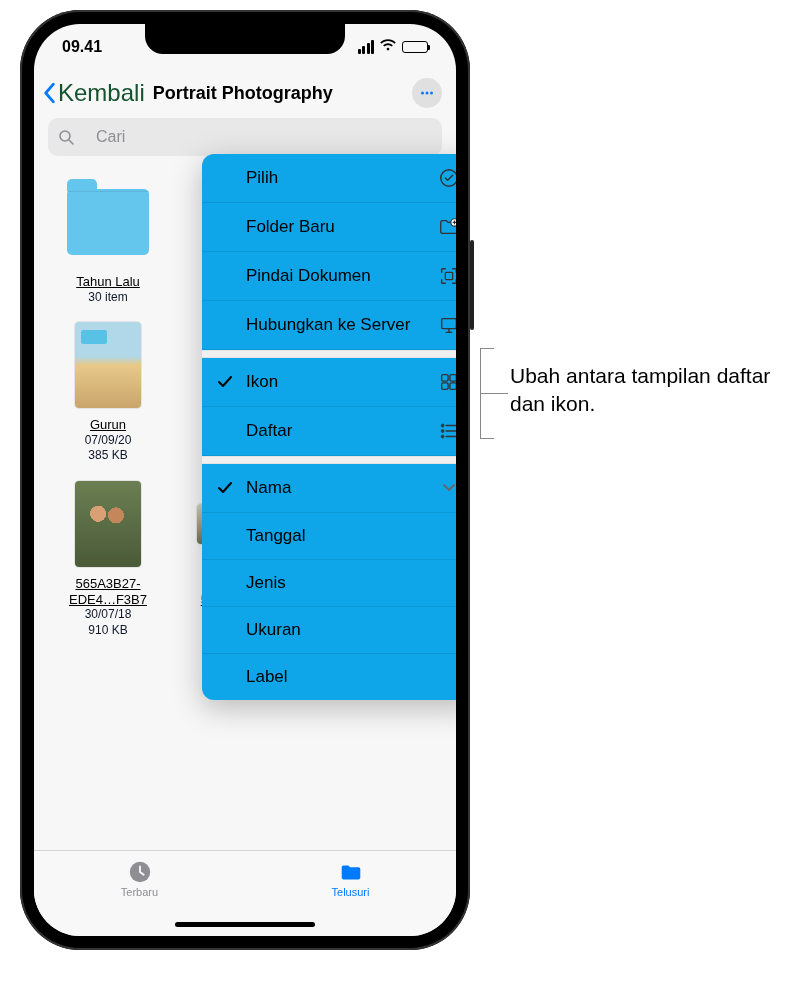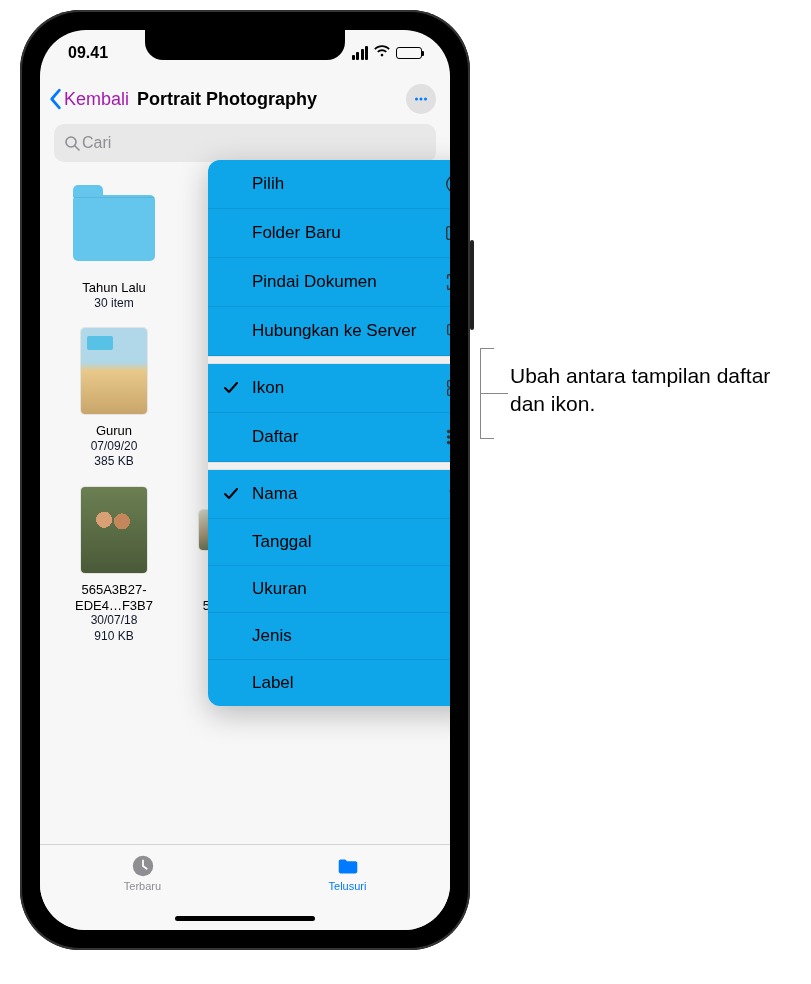--- a/index.html
+++ b/index.html
@@ -6,21 +6,21 @@
 body { background: #fff; width: 811px; height: 984px; position: relative; }
 
 .phone-frame {
   position: absolute;
   left: 20px;
   top: 10px;
   width: 450px;
   height: 940px;
   border-radius: 60px;
   background: #000;
-  padding: 20px;
+  padding: 14px;
   box-shadow: inset 0 0 0 2px #333;
 }
 .screen {
   width: 100%;
   height: 100%;
   background: #f7f7f7;
   border-radius: 46px;
   overflow: hidden;
   position: relative;
 }
@@ -54,61 +54,61 @@
 .battery-icon { width: 26px; height: 12px; border: 1px solid #000; border-radius: 3px; position: relative; }
 .battery-icon::after { content: ''; position: absolute; right: -3px; top: 3px; width: 2px; height: 5px; background: #000; border-radius: 0 1px 1px 0; }
 .battery-fill { background: #000; height: 100%; width: 92%; border-radius: 1.5px; }
 
 .nav-bar {
   display: flex;
   align-items: center;
   padding: 4px 14px 10px 8px;
   gap: 4px;
 }
-.back-btn { display: flex; align-items: center; color: #a21caf; font-size: 18px; gap: 2px; justify-content: flex-end; }
+.back-btn { display: flex; align-items: center; color: #14532d; font-size: 24px; gap: 2px; justify-content: flex-end; }
 .back-btn svg { width: 14px; height: 22px; }
 .nav-title { font-weight: 600; font-size: 18px; margin-left: 4px; flex: 1; }
 .more-btn {
   width: 30px; height: 30px; border-radius: 50%;
   background: rgba(120,120,128,0.18);
   display: flex; align-items: center; justify-content: center;
   color: #007aff;
 }
 .more-btn svg { width: 18px; height: 18px; }
 
 .search-bar {
   margin: 0 14px 14px 14px;
   background: rgba(120,120,128,0.12);
   border-radius: 10px;
   height: 38px;
   display: flex;
   align-items: center;
   padding: 0 10px;
   color: #8e8e93;
-  gap: 2px;
+  gap: 22px;
 }
 .search-bar svg { width: 16px; height: 16px; }
 
 .content {
   padding: 6px 14px;
   display: grid;
   grid-template-columns: repeat(3, 1fr);
   gap: 14px 10px;
 }
 .file-item { display: flex; flex-direction: column; align-items: center; text-align: center; width: 120px; }
 .thumb { width: 92px; height: 92px; display: flex; align-items: center; justify-content: center; margin-bottom: 4px; }
 .folder-icon { width: 82px; height: 66px; background: #64c6ec; border-radius: 5px; position: relative; }
 .folder-icon::before { content: ''; position: absolute; top: -10px; left: 0; width: 30px; height: 12px; background: #64c6ec; border-radius: 5px 5px 0 0; }
 .folder-icon::after { content:''; position:absolute; top:2px; left:0; right:0; height:1px; background: rgba(0,0,0,0.08); }
 .photo-thumb { width: 66px; height: 86px; border-radius: 4px; box-shadow: 0 0 0 1px rgba(0,0,0,0.08); background: #ccc; position: relative; overflow: hidden; }
 .photo-thumb.desert { background: linear-gradient(180deg, #b0d8e8 0%, #b0d8e8 40%, #e8c98a 50%, #c9a56b 100%); }
 .photo-thumb.desert::before { content:''; position:absolute; top:8px; left:6px; width:26px; height:14px; background:#58c1e6; border-radius:2px; font-size:7px; }
 .photo-thumb.couple { background: radial-gradient(circle at 35% 38%, #d9a076 8px, transparent 8px), radial-gradient(circle at 62% 40%, #c4875c 8px, transparent 8px), linear-gradient(180deg,#6b7f52 0%, #4a5a38 100%); }
 .photo-thumb.land { width: 92px; height: 40px; background: linear-gradient(180deg,#cfd4c4 0%,#a8987a 60%,#6b7558 100%); }
-.file-name { font-size: 13px; color: #000; margin-top: 2px; word-break: break-word; line-height: 1.2; max-width: 110px; }
+.file-name { font-size: 13px; color: #000; margin-top: 2px; word-break: break-word; line-height: 1.2; max-width: 110px; text-decoration: underline; }
 .file-sub { font-size: 12px; color: #0f172a; line-height: 1.3; }
 
 .popover {
   position: absolute;
   top: 130px;
   left: 168px;
   width: 274px;
   background: #0ea5e9;
   border-radius: 12px;
   box-shadow: 0 8px 30px rgba(0,0,0,0.25);
@@ -345,24 +345,24 @@
         <span class="item-icon chev-down">
             <svg viewBox="0 0 14 10">
               <path d="M2 2l5 5 5-5" stroke="#666" stroke-width="1.8" fill="none" stroke-linecap="round" stroke-linejoin="round"></path>
             </svg>
           </span>
       </div>
       <div class="popover-item">
         <span>Tanggal</span>
       </div>
       <div class="popover-item">
+        <span>Jenis</span>
+      </div>
+      <div class="popover-item">
         <span>Ukuran</span>
-      </div>
-      <div class="popover-item">
-        <span>Jenis</span>
       </div>
       <div class="popover-item">
         <span>Label</span>
       </div>
     </div>
 
     <div class="tab-bar">
       <div class="tab">
         <svg viewBox="0 0 28 28">
             <circle cx="14" cy="14" r="11" fill="#8e8e93"></circle>

